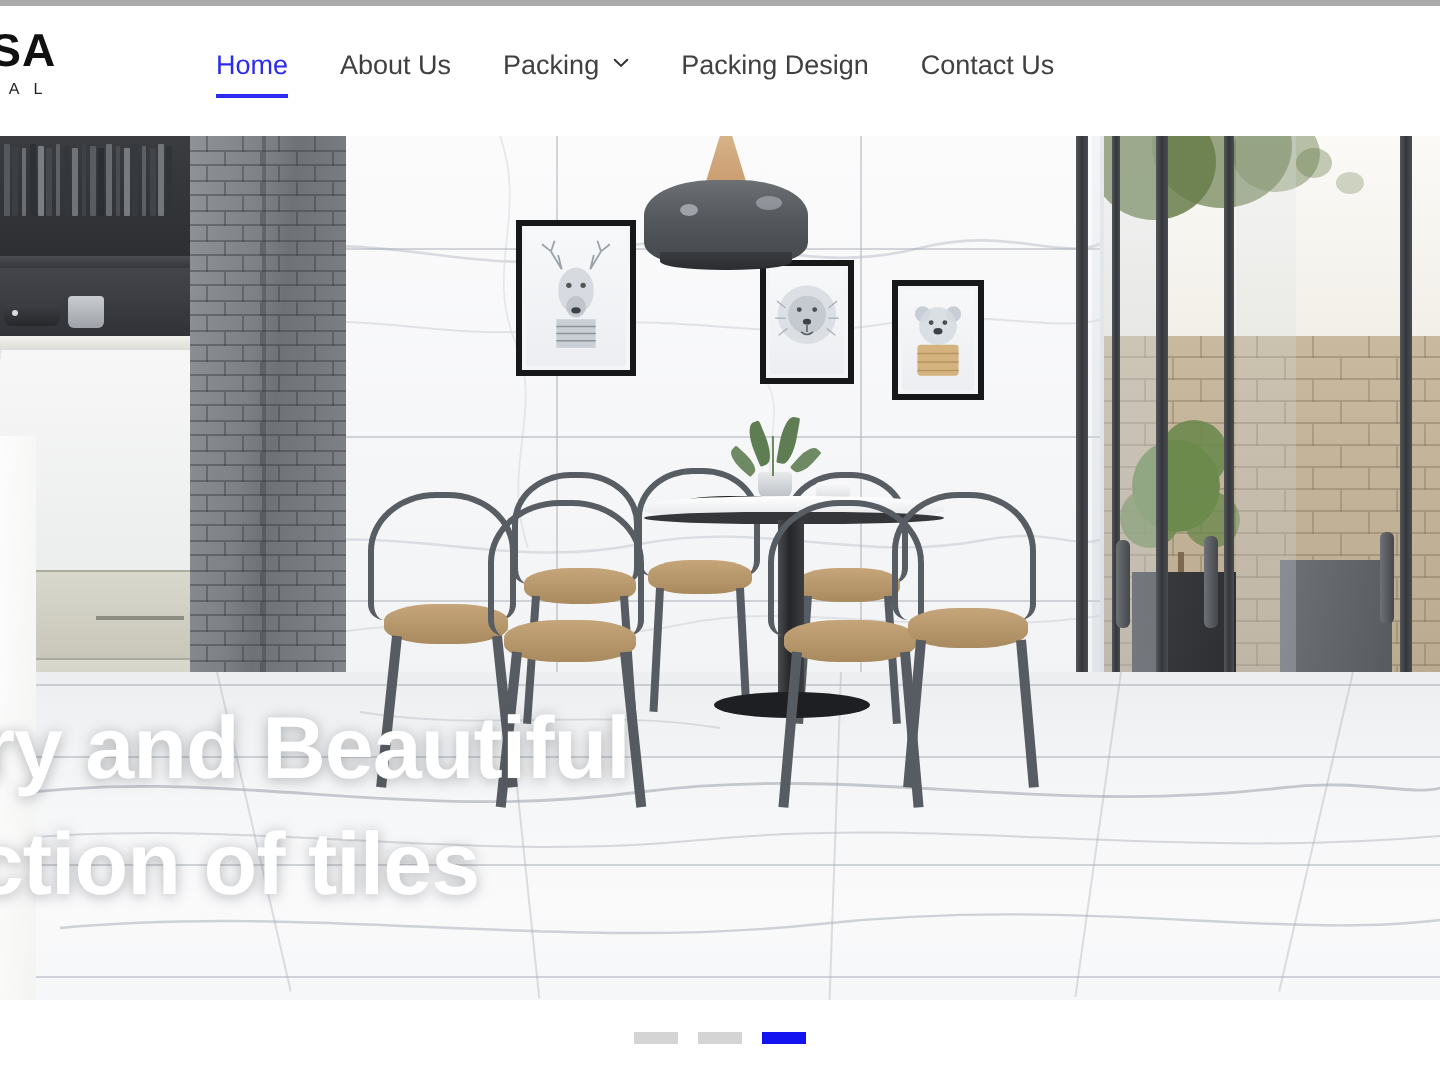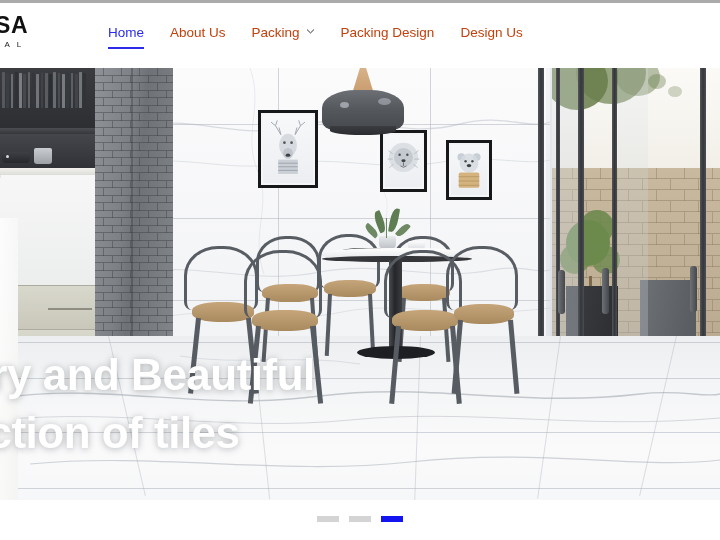--- a/index.html
+++ b/index.html
@@ -33,21 +33,21 @@
     font-size:8px; color:#222222; letter-spacing:2.6px;
     margin-top:4px; font-family:"Liberation Sans", sans-serif;
   }
 
   .nav {
     position:absolute; left:108px; top:22px;
     display:flex; align-items:flex-start; gap:0;
   }
   .nav-item {
     position:relative;
-    font-size:13.5px; color:#c2410c; white-space:nowrap;
+    font-size:13.5px; color:#404040; white-space:nowrap;
     cursor:pointer; padding:0 0 0 0; margin-right:26px;
     display:flex; align-items:center; gap:6px;
     font-family:"Liberation Sans", sans-serif;
   }
   .nav-item:last-child { margin-right:0; }
   .nav-item.active { color:#2b2bee; }
   .nav-underline {
     position:absolute; left:0; bottom:-9px; width:100%; height:2.5px;
     background:#2b2bee;
   }
@@ -302,21 +302,21 @@
           <span class="chev">
             <svg width="9" height="9" viewBox="0 0 10 10">
               <path d="M1.5,3.2 L5,6.6 L8.5,3.2" stroke="#2f2f33" stroke-width="1.1" fill="none" stroke-linecap="round" stroke-linejoin="round"></path>
             </svg>
           </span>
         </div>
         <div class="nav-item">
           <span>Packing Design</span>
         </div>
         <div class="nav-item">
-          <span>Design Us</span>
+          <span>Contact Us</span>
         </div>
       </nav>
   </div>
 
   <div class="hero">
     <div class="hero-photo">
 
       <div class="wall">
         <div class="wall-seam" style="left:0;top:56px;width:420px;"></div>
         <div class="wall-seam" style="left:0;top:150px;width:420px;"></div>

